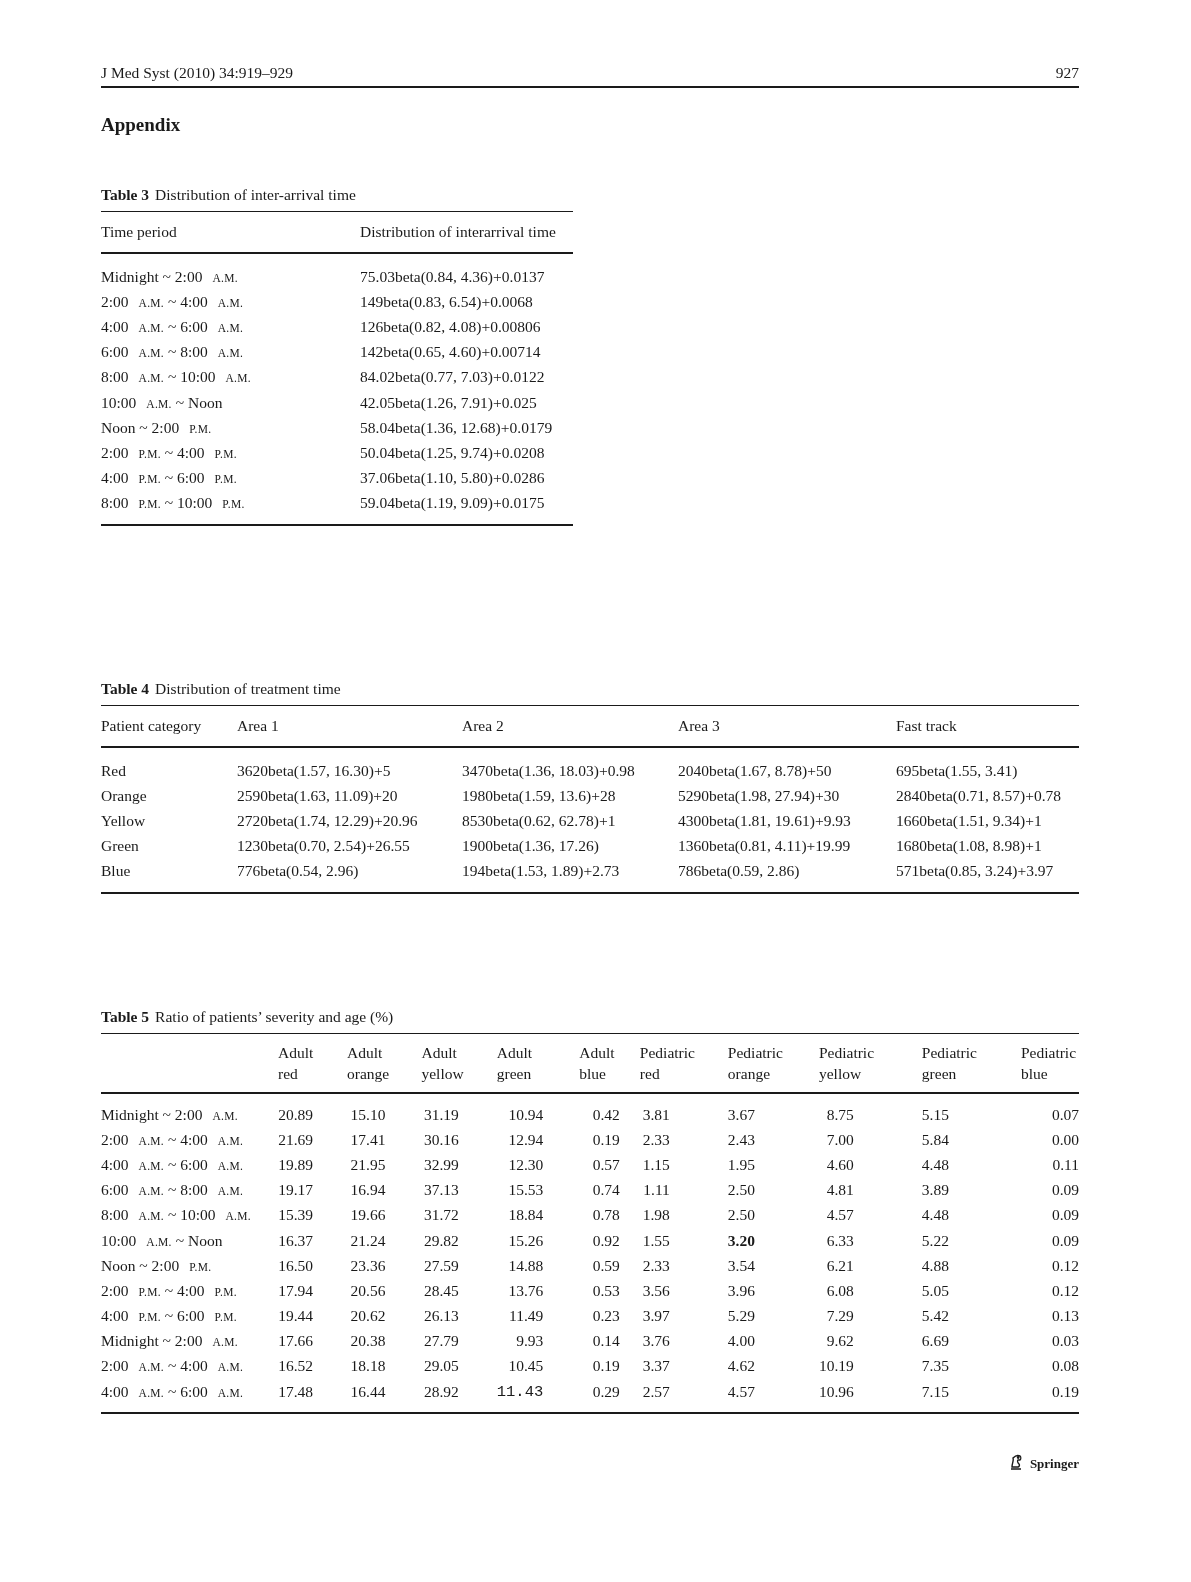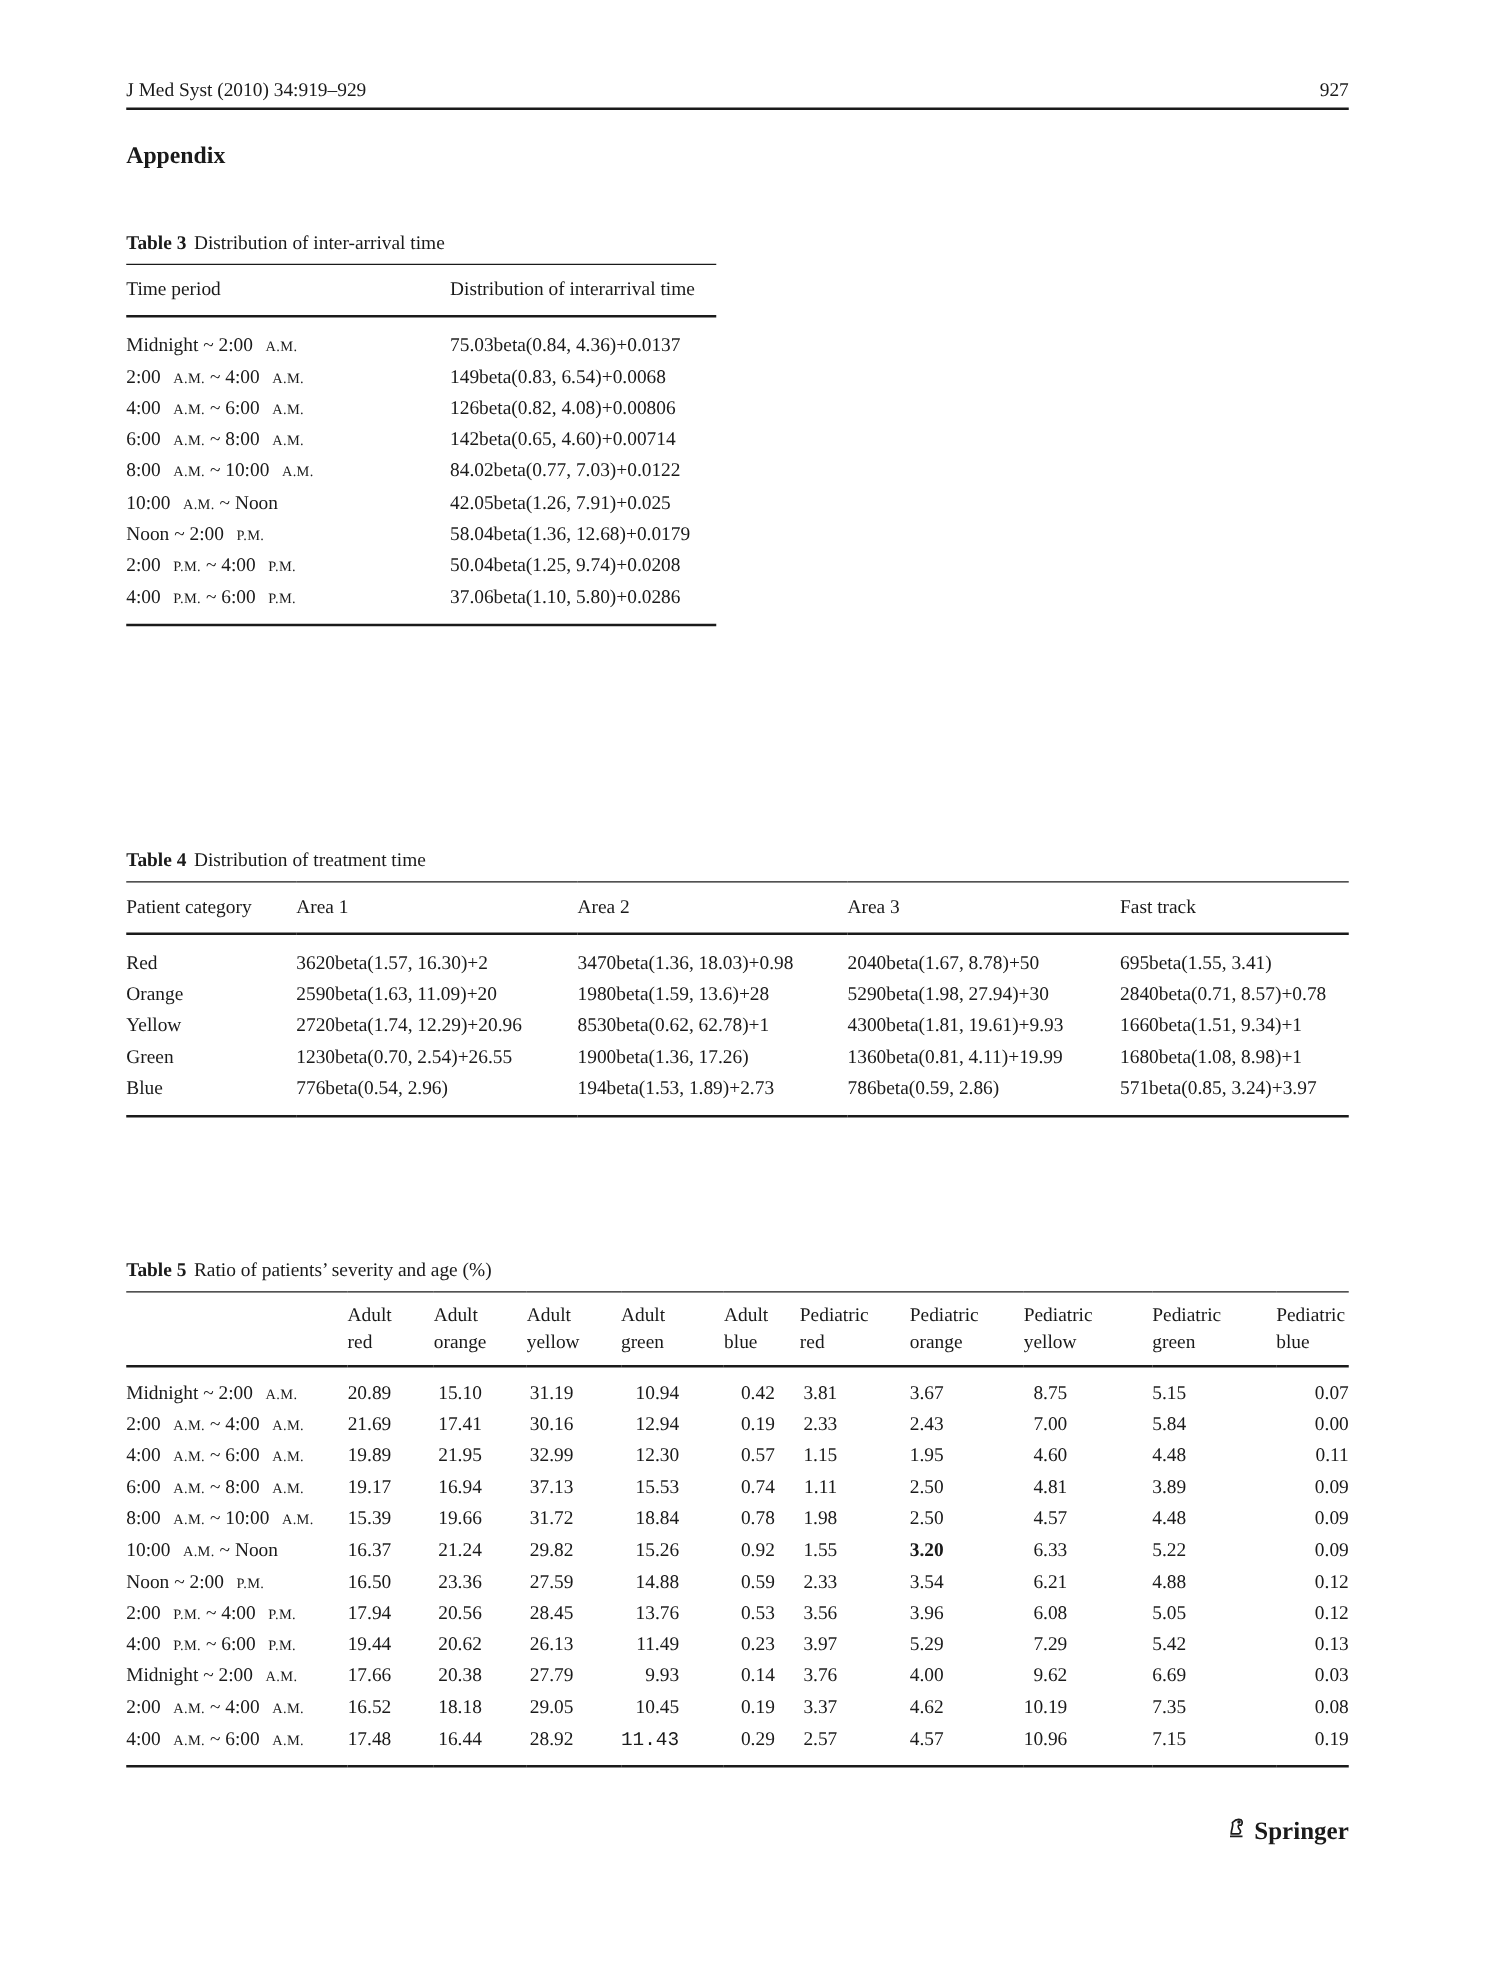--- a/index.html
+++ b/index.html
@@ -41,21 +41,21 @@
   
   #t5cap { top: 1008px; }
   #t5 { top: 1033px; width: 978px; border-top: 1.5px solid #1a1a1a; border-bottom: 2px solid #1a1a1a; }
   #t5 thead tr { border-bottom: 2.5px solid #1a1a1a; }
   #t5 th { padding: 9px 0 8px 0; line-height: 20.5px; }
   #t5 tbody tr:first-child td { padding-top: 8px; }
   #t5 tbody tr:last-child td { padding-bottom: 8px; }
   #t5 td { height: 25.2px; padding: 0; }
   #t5 td.num { text-align: right; }
 
-  .springer { position: absolute; top: 1452px; right: 0; font-size: 20px; font-weight: bold; display: flex; align-items: center; gap: 4px; }
+  .springer { position: absolute; top: 1452px; right: 0; font-size: 13px; font-weight: bold; display: flex; align-items: center; gap: 4px; }
   .springer svg { width: 20px; height: 20px; }
 </style>
 </head>
 <body>
 
 <div class="page">
   <div class="running-head">
     <span class="journal">J Med Syst (2010) 34:919–929</span>
     <span class="pagenum">927</span>
   </div>
@@ -101,41 +101,45 @@
           <td><span>Noon ~ 2:00</span><span class="sc" style="margin-left: 10px;">P.M.</span></td>
           <td>58.04beta(1.36, 12.68)+0.0179</td>
         </tr>
         <tr>
           <td><span>2:00</span><span class="sc" style="margin-left: 10px;">P.M.</span><span> ~ 4:00</span><span class="sc" style="margin-left: 10px;">P.M.</span></td>
           <td>50.04beta(1.25, 9.74)+0.0208</td>
         </tr>
         <tr>
           <td><span>4:00</span><span class="sc" style="margin-left: 10px;">P.M.</span><span> ~ 6:00</span><span class="sc" style="margin-left: 10px;">P.M.</span></td>
           <td>37.06beta(1.10, 5.80)+0.0286</td>
+        </tr>
+        <tr>
+          <td><span>8:00</span><span class="sc" style="margin-left: 10px;">P.M.</span><span> ~ 10:00</span><span class="sc" style="margin-left: 10px;">P.M.</span></td>
+          <td>59.04beta(1.19, 9.09)+0.0175</td>
         </tr>
       </tbody>
   </table>
 
   <div class="caption" id="t4cap">
     <b>Table 4</b><span>Distribution of treatment time</span>
   </div>
   <table id="t4">
     <thead>
       <tr>
         <th class="w0">Patient category</th>
         <th class="w1">Area 1</th>
         <th class="w2">Area 2</th>
         <th class="w3">Area 3</th>
         <th>Fast track</th>
       </tr>
     </thead>
     <tbody id="t4body">
         <tr>
           <td>Red</td>
-          <td>3620beta(1.57, 16.30)+2</td>
+          <td>3620beta(1.57, 16.30)+5</td>
           <td>3470beta(1.36, 18.03)+0.98</td>
           <td>2040beta(1.67, 8.78)+50</td>
           <td>695beta(1.55, 3.41)</td>
         </tr>
         <tr>
           <td>Orange</td>
           <td>2590beta(1.63, 11.09)+20</td>
           <td>1980beta(1.59, 13.6)+28</td>
           <td>5290beta(1.98, 27.94)+30</td>
           <td>2840beta(0.71, 8.57)+0.78</td>

